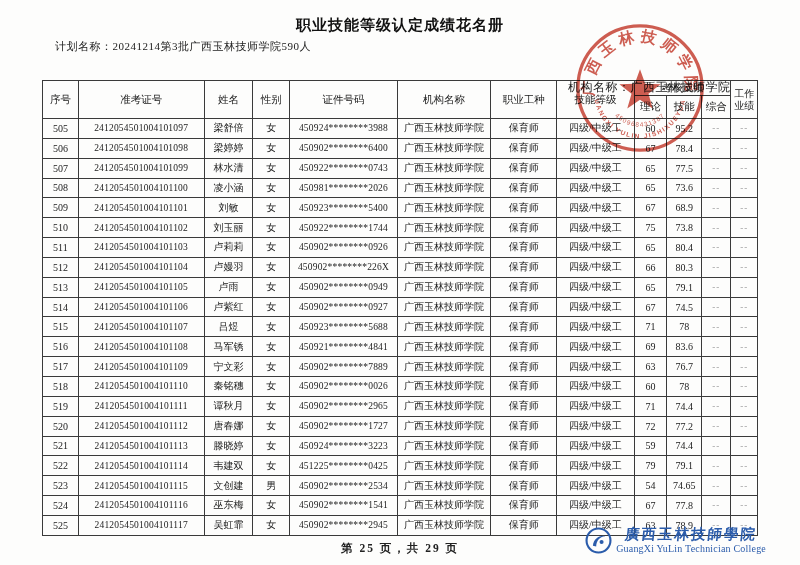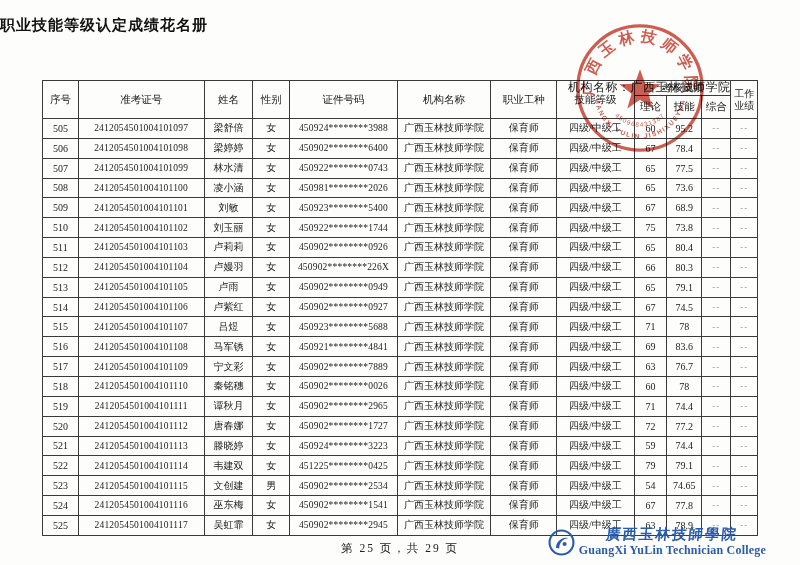--- a/index.html
+++ b/index.html
@@ -3,21 +3,21 @@
 <meta charset="utf-8">
 <style>
   * { margin:0; padding:0; box-sizing:border-box; }
   html,body { background:#e8e8e8; }
   .page {
     position:relative; width:800px; height:565px; background:#fdfdfc;
     font-family:"Liberation Serif","DejaVu Serif",serif; color:#1c1c1c;
     overflow:hidden; margin:0 auto;
   }
   .doc-title {
-    position:absolute; top:16px; left:0; width:100%; text-align:left;
+    position:absolute; top:16px; left:0; width:100%; text-align:center;
     font-size:15px; font-weight:bold; letter-spacing:1px; color:#111;
   }
   .meta-line { position:absolute; left:55px; font-size:11px; color:#222; letter-spacing:.5px; }
   .meta-plan-name { top:39px; }
   .meta-plan-code { top:57px; }
   .meta-org { position:absolute; left:568px; top:79px; font-size:12px; color:#222; letter-spacing:.5px;text-align:center; }
 
   table.roster {
     position:absolute; left:42px; top:80px; width:716px; height:456px;
     border-collapse:collapse; table-layout:fixed;
@@ -30,45 +30,46 @@
   .roster thead tr.h2 { height:23px; }
   .roster th { font-weight:normal; font-size:10.5px; color:#1a1a1a;text-align:center; }
   .roster th.th-work { white-space:normal; line-height:1.2; font-size:10px;margin-top:13px; }
   .roster tbody tr { height:19.85px;padding-left:40px; }
   .roster tbody td { font-size:10px; color:#1b1b1b; }
   .roster tbody td:nth-child(2), .roster tbody td:nth-child(5) { font-size:9.5px; letter-spacing:.2px; }
   .roster td.muted { color:#979797; font-size:9px; letter-spacing:1px; }
 
   .page-footer {
     position:absolute; top:541px; left:0; width:100%; text-align:center;
-    font-size:11.5px; color:#222; letter-spacing:2px;
+    font-size:11.5px; color:#222; letter-spacing:2px;font-weight:bold;
   }
 
   .seal {
     position:absolute; left:571px; top:19px; width:138px; height:138px;
     opacity:.82; mix-blend-mode:multiply; pointer-events:none; z-index:5;
   }
 
   .logo {
     position:absolute; right:34px; top:527px; display:flex; align-items:center; gap:4px; z-index:4;
   }
   .logo-text { display:flex; flex-direction:column; align-items:center; }
   .logo-cn {
     font-size:14.5px; font-weight:bold; color:#2b5cab; letter-spacing:2px;
     transform:skewX(-6deg); line-height:1.1; font-family:"Liberation Serif","DejaVu Serif",serif;
   }
-  .logo-en { font-size:12px; font-weight:bold; color:#2b5cab; letter-spacing:.2px; line-height:1.2; }
+  .logo-en { font-size:10px; font-weight:normal; color:#2b5cab; letter-spacing:.2px; line-height:1.2; }
 </style>
 </head>
 <body>
 
 <div class="page">
 
   <div class="doc-title">职业技能等级认定成绩花名册</div>
 
+  <div class="meta-line meta-plan-name"><span>计划名称：</span><span>20241214第3批广西玉林技师学院590人</span></div>
 
 
   <div class="meta-org"><span>机构名称：</span><span>广西玉林技师学院</span></div>
 
   <table class="roster">
     <colgroup>
       <col style="width:5.0%">
         <col style="width:17.6%">
         <col style="width:6.8%">
         <col style="width:5.2%">

